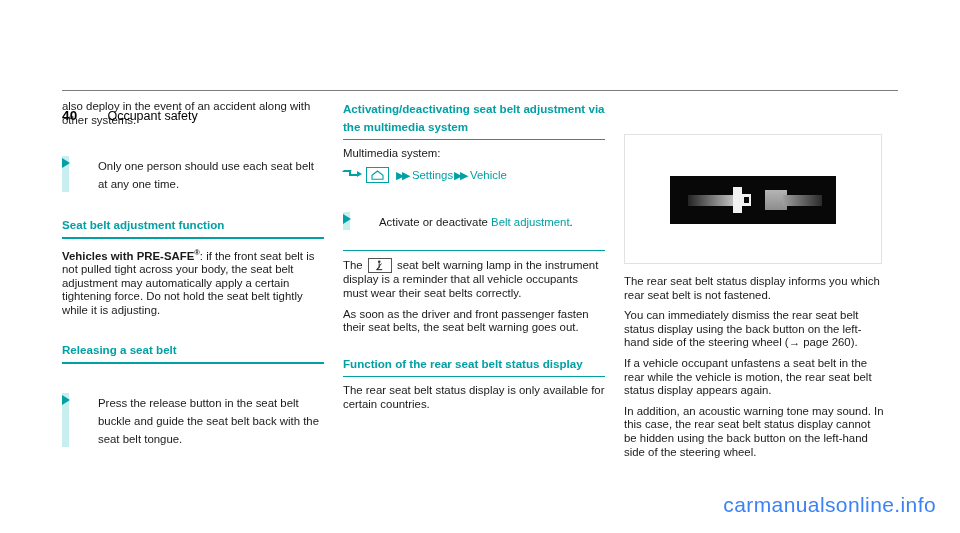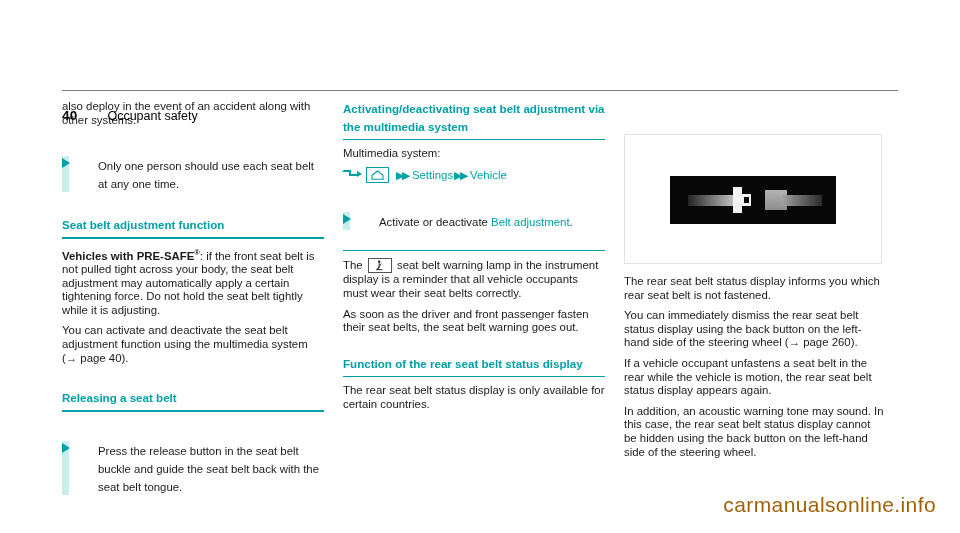--- a/index.html
+++ b/index.html
@@ -270,21 +270,21 @@
     height: 11px;
     background: linear-gradient(to right, #9f9f9f, #2a2a2a);
   }
 
   
   .watermark {
     position: absolute;
     right: 24px;
     bottom: 16px;
     font-size: 21px;
-    color: #a16207;
+    color: #3b82f6;
     letter-spacing: 0.4px;
     font-family: "Liberation Sans", sans-serif;
     text-align: right;
   }
 </style>
 </head>
 <body>
 
 <div class="page">
 
@@ -306,21 +306,20 @@
         <span class="step-text">Only one person should use each seat belt at any one time.</span>
       </div>
 
       <div class="block-gap-lg"></div>
 
       <div class="sec-head">Seat belt adjustment function</div>
       <div class="head-rule"></div>
 
       <p><span class="bold">Vehicles with PRE-SAFE</span><sup class="bold">®</sup><span>: if the front seat belt is not pulled tight across your body, the seat belt adjustment may automatically apply a certain tightening force. Do not hold the seat belt tightly while it is adjusting.</span></p>
 
-      <p>You can activate and deactivate the seat belt adjustment function using the multimedia system (→ page 40).</p>
 
       <div class="block-gap-lg"></div>
 
       <div class="sec-head">Releasing a seat belt</div>
       <div class="head-rule"></div>
 
       <div class="step">
         <span class="step-bar"></span>
         <span class="step-tri"></span>
         <span class="step-text">Press the release button in the seat belt buckle and guide the seat belt back with the seat belt tongue.</span>

